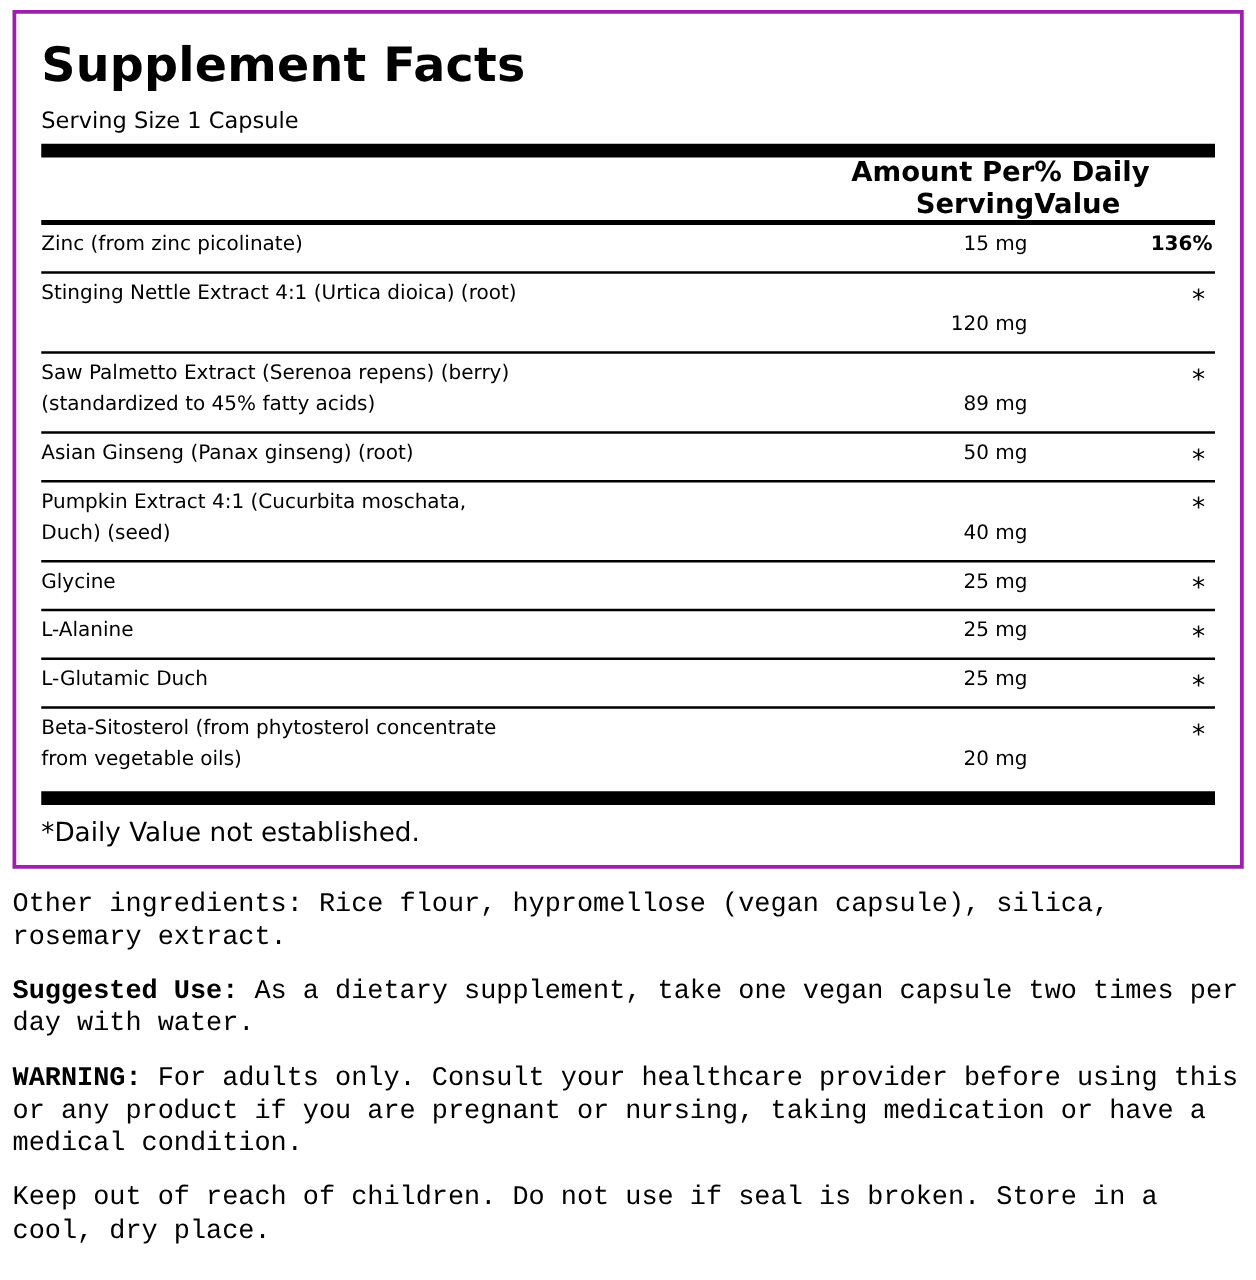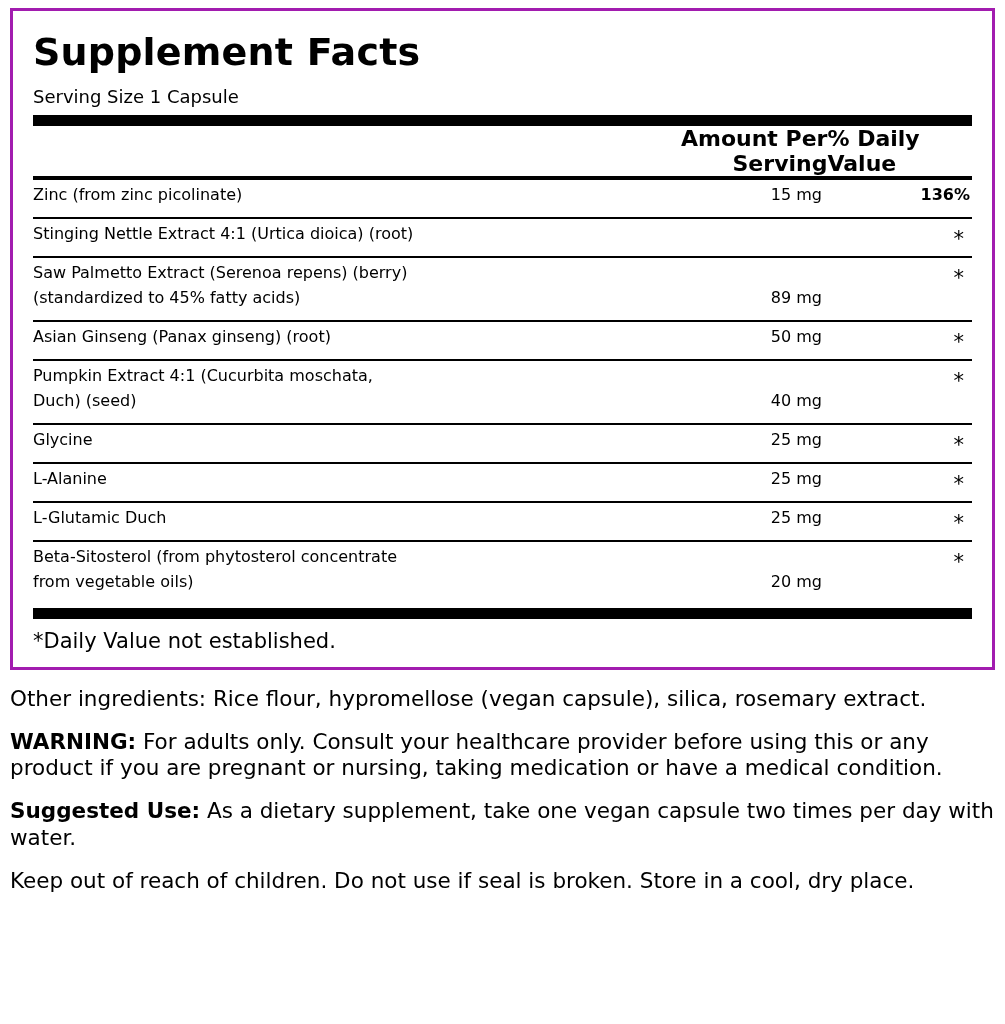--- a/index.html
+++ b/index.html
@@ -116,20 +116,21 @@
   }
 
   
   .body-text {
     margin: 16px 10px 0 10px;
     font-size: 21.5px;
     line-height: 1.22;
   }
   .body-text p {
     margin: 0 0 17px 0;
+    font-family: Liberation Mono, monospace;
   }
   .body-text b { font-weight: bold; }
 </style>
 </head>
 <body>
 
 <div class="page">
 
   <div class="panel">
 
@@ -159,20 +160,23 @@
           <span class="amt">15 mg</span>
           <span class="dv">136%</span>
         </div>
       </div>
 
       <div class="row">
         <div class="row-line">
           <span class="nm">Stinging Nettle Extract 4:1 (Urtica dioica) (root)</span>
           <span class="dv-star">*</span>
         </div>
+        <div class="row-line">
+          <span class="amt">120 mg</span>
+        </div>
       </div>
 
       <div class="row">
         <div class="row-line">
           <span class="nm">Saw Palmetto Extract (Serenoa repens) (berry)</span>
           <span class="dv-star">*</span>
         </div>
         <div class="row-line">
           <span class="nm">(standardized to 45% fatty acids)</span>
           <span class="amt">89 mg</span>
@@ -238,21 +242,21 @@
     <div class="rule-thick"></div>
 
     <div class="footnote">*Daily Value not established.</div>
 
   </div>
 
   <div class="body-text">
 
     <p>Other ingredients: Rice flour, hypromellose (vegan capsule), silica, rosemary extract.</p>
 
+    <p><b>Suggested Use:</b><span> As a dietary supplement, take one vegan capsule two times per day with water.</span></p>
+
     <p><b>WARNING:</b><span> For adults only. Consult your healthcare provider before using this or any product if you are pregnant or nursing, taking medication or have a medical condition.</span></p>
 
-    <p><b>Suggested Use:</b><span> As a dietary supplement, take one vegan capsule two times per day with water.</span></p>
-
     <p>Keep out of reach of children. Do not use if seal is broken. Store in a cool, dry place.</p>
 
   </div>
 
 </div>
 
 </body></html>

